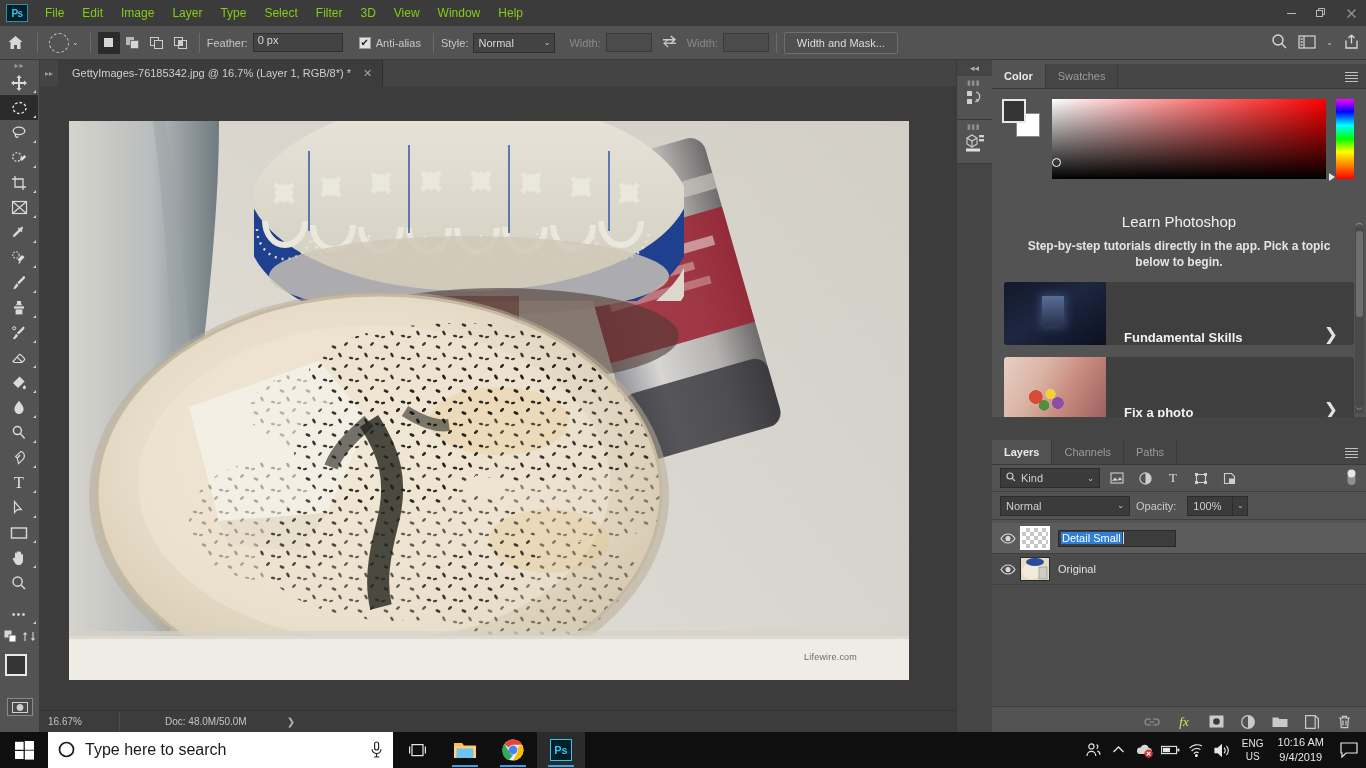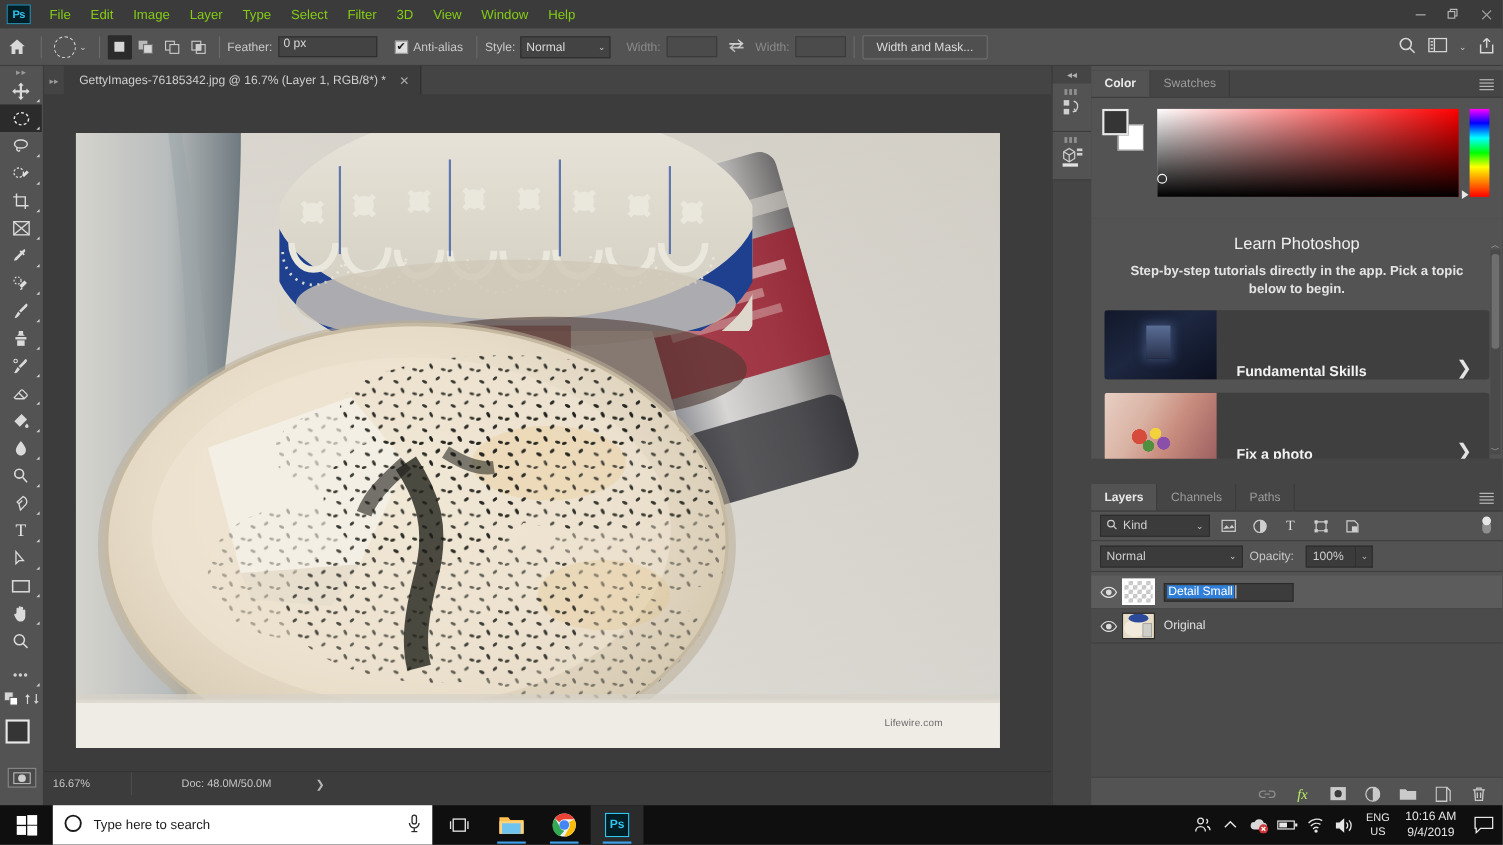--- a/index.html
+++ b/index.html
@@ -135,21 +135,21 @@
   }
   .canvas {
     position: absolute; left: 29px; top: 35px; width: 840px; height: 559px;
     background: #cfc9c0; overflow: hidden;
   }
   .watermark {
     position: absolute; right: 52px; bottom: 18px; font-size: 9px;
     color: #6b6b6b; letter-spacing: 0.2px;
   }
   .statusbar {
-    position: absolute; left: 0; bottom: 9px; width: 916px; height: 22px;
+    position: absolute; left: 0; bottom: 0; width: 916px; height: 22px;
     background: #3c3c3c; display: flex; align-items: center; border-top: 1px solid #333;
   }
   .sb-zoom {
     width: 80px; height: 100%; display: flex; align-items: center; padding-left: 8px;
     font-size: 10px; color: #c5c5c5; border-right: 1px solid #4c4c4c;
   }
   .sb-doc { padding-left: 45px; font-size: 10px; color: #c5c5c5; }
   .sb-arrow { margin-left: 40px; font-size: 10px; color: #b5b5b5; }
 
   
@@ -309,21 +309,21 @@
   
   .taskbar {
     position: absolute; left: 0; bottom: 0; width: 1366px; height: 36px; background: #0f0f0f;
     display: flex; align-items: center;
   }
   .startbtn { width: 48px; height: 36px; display:flex; align-items:center; justify-content:center; }
   .searchbox {
     width: 345px; height: 36px; background: #ffffff; display: flex; align-items: center;
     gap: 10px; padding: 0 10px;
   }
-  .search-ph { font-size: 12px; color: #1a1a1a; flex: 1; }
+  .search-ph { font-size: 16px; color: #1a1a1a; flex: 1; }
   .tb-app { width: 48px; height: 36px; display:flex; align-items:center; justify-content:center; position: relative;}
   .tb-app.running::after {
     content:""; position:absolute; bottom:1px; left:11px; width:26px; height:2px; background:#3ea0e8;
   }
   .tb-app.active { background: #2b2b2b; }
   .tray { position: absolute; right: 0; display: flex; align-items: center; height: 36px; }
   .trayicon { width: 26px; height: 36px; display:flex; align-items:center; justify-content:center; color:#e6e6e6; }
   .traylang { font-size: 10px; color:#e6e6e6; text-align:center; line-height:13px; padding: 0 6px; }
   .trayclock { font-size: 11px; color:#e6e6e6; text-align:center; line-height:15px; padding: 0 8px; }
   .trayaction { width: 34px; height: 36px; display:flex; align-items:center; justify-content:center; }

